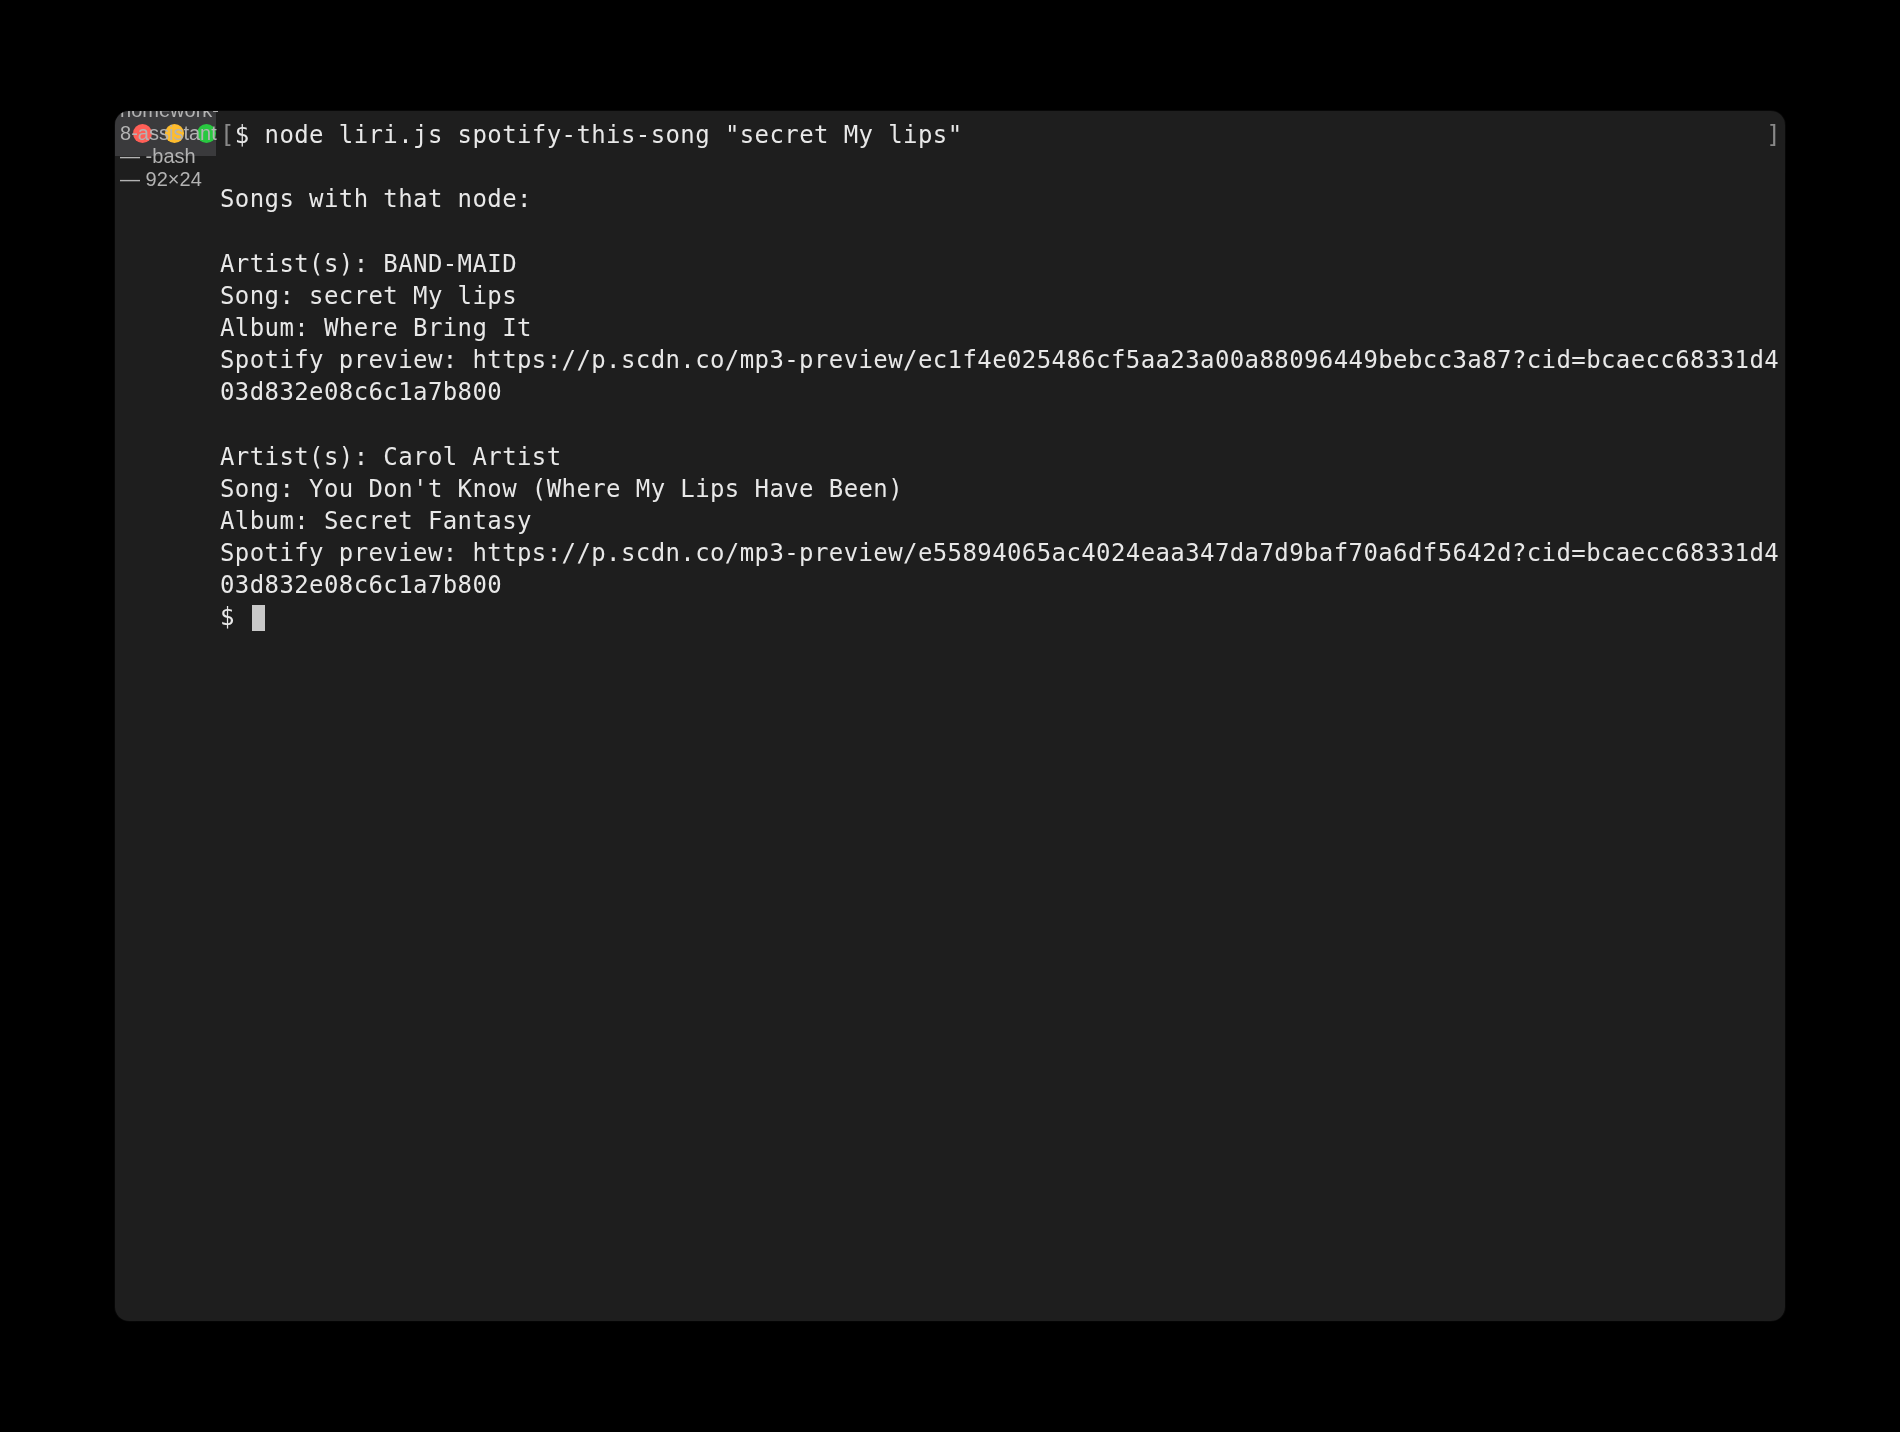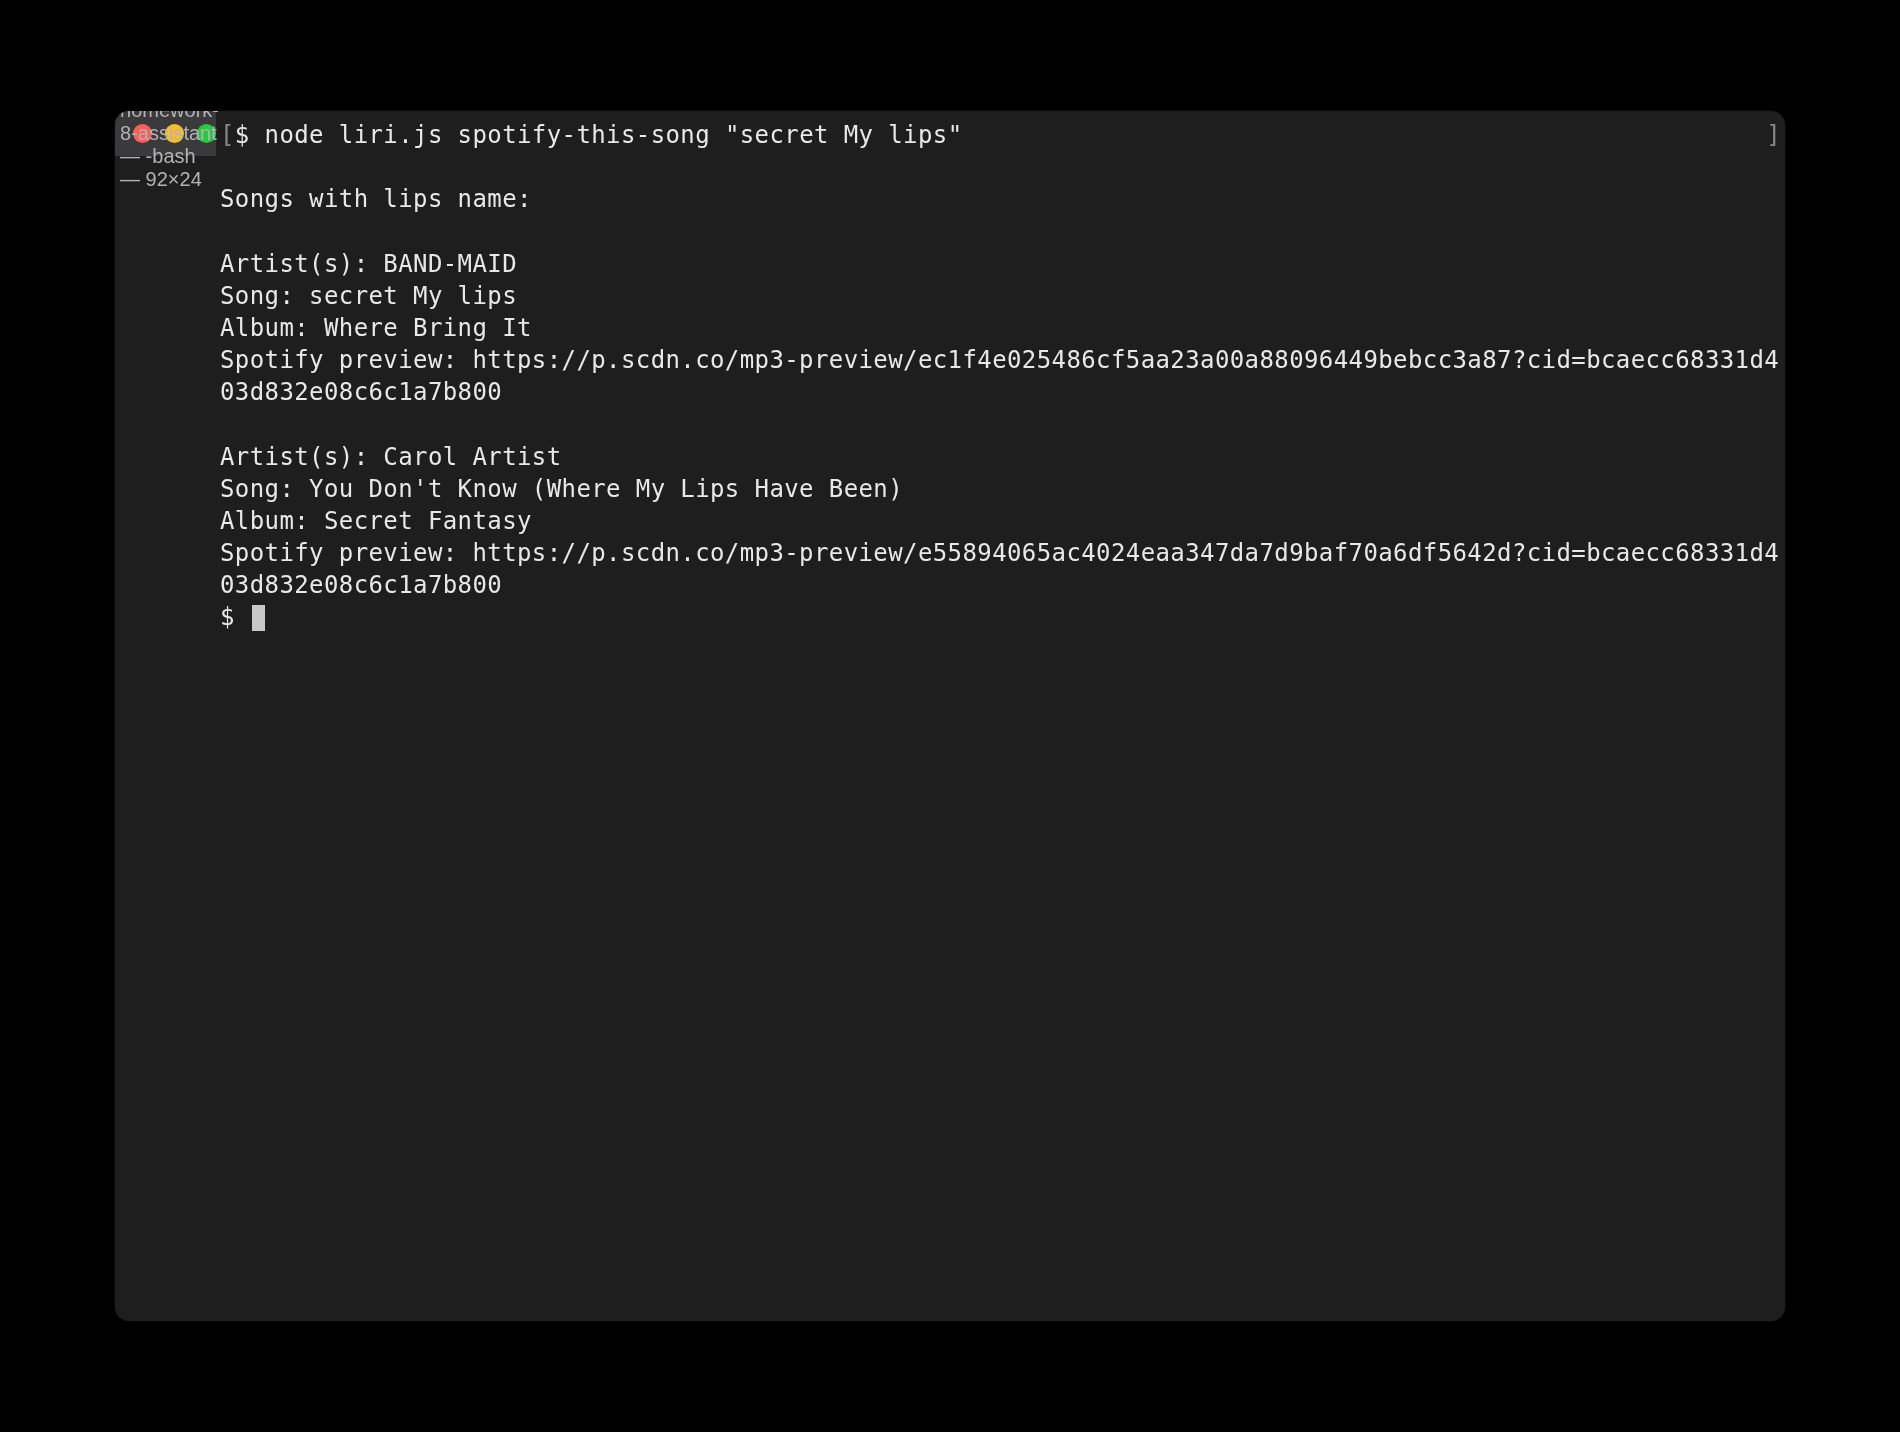--- a/index.html
+++ b/index.html
@@ -105,21 +105,21 @@
       <svg class="folder-icon" viewBox="0 0 22 18">
         <path d="M1 3 C1 1.9 1.9 1 3 1 L8 1 L10 3.2 L19 3.2 C20.1 3.2 21 4.1 21 5.2 L21 15 C21 16.1 20.1 17 19 17 L3 17 C1.9 17 1 16.1 1 15 Z" fill="#3fa9f5"></path>
         <path d="M1 5.5 L21 5.5 L21 15 C21 16.1 20.1 17 19 17 L3 17 C1.9 17 1 16.1 1 15 Z" fill="#5ec0ff"></path>
       </svg>
       <span>fsfp-homework-8-assistant — -bash — 92×24</span>
     </div>
   </div>
 
   <div class="terminal-body"><span class="lbracket">[</span><span>$ </span><span>node liri.js spotify-this-song "secret My lips"</span><span style="float:right" class="lbracket">]</span>
 <span></span>
-<span>Songs with lips name:</span>
+<span>Songs with that node:</span>
 <span></span>
 <span>Artist(s): BAND-MAID</span>
 <span>Song: secret My lips</span>
 <span>Album: Where Bring It</span>
 <span>Spotify preview: https://p.scdn.co/mp3-preview/ec1f4e025486cf5aa23a00a88096449bebcc3a87?cid=bcaecc68331d403d832e08c6c1a7b800</span>
 <span></span>
 <span>Artist(s): Carol Artist</span>
 <span>Song: You Don't Know (Where My Lips Have Been)</span>
 <span>Album: Secret Fantasy</span>
 <span>Spotify preview: https://p.scdn.co/mp3-preview/e55894065ac4024eaa347da7d9baf70a6df5642d?cid=bcaecc68331d403d832e08c6c1a7b800</span>

